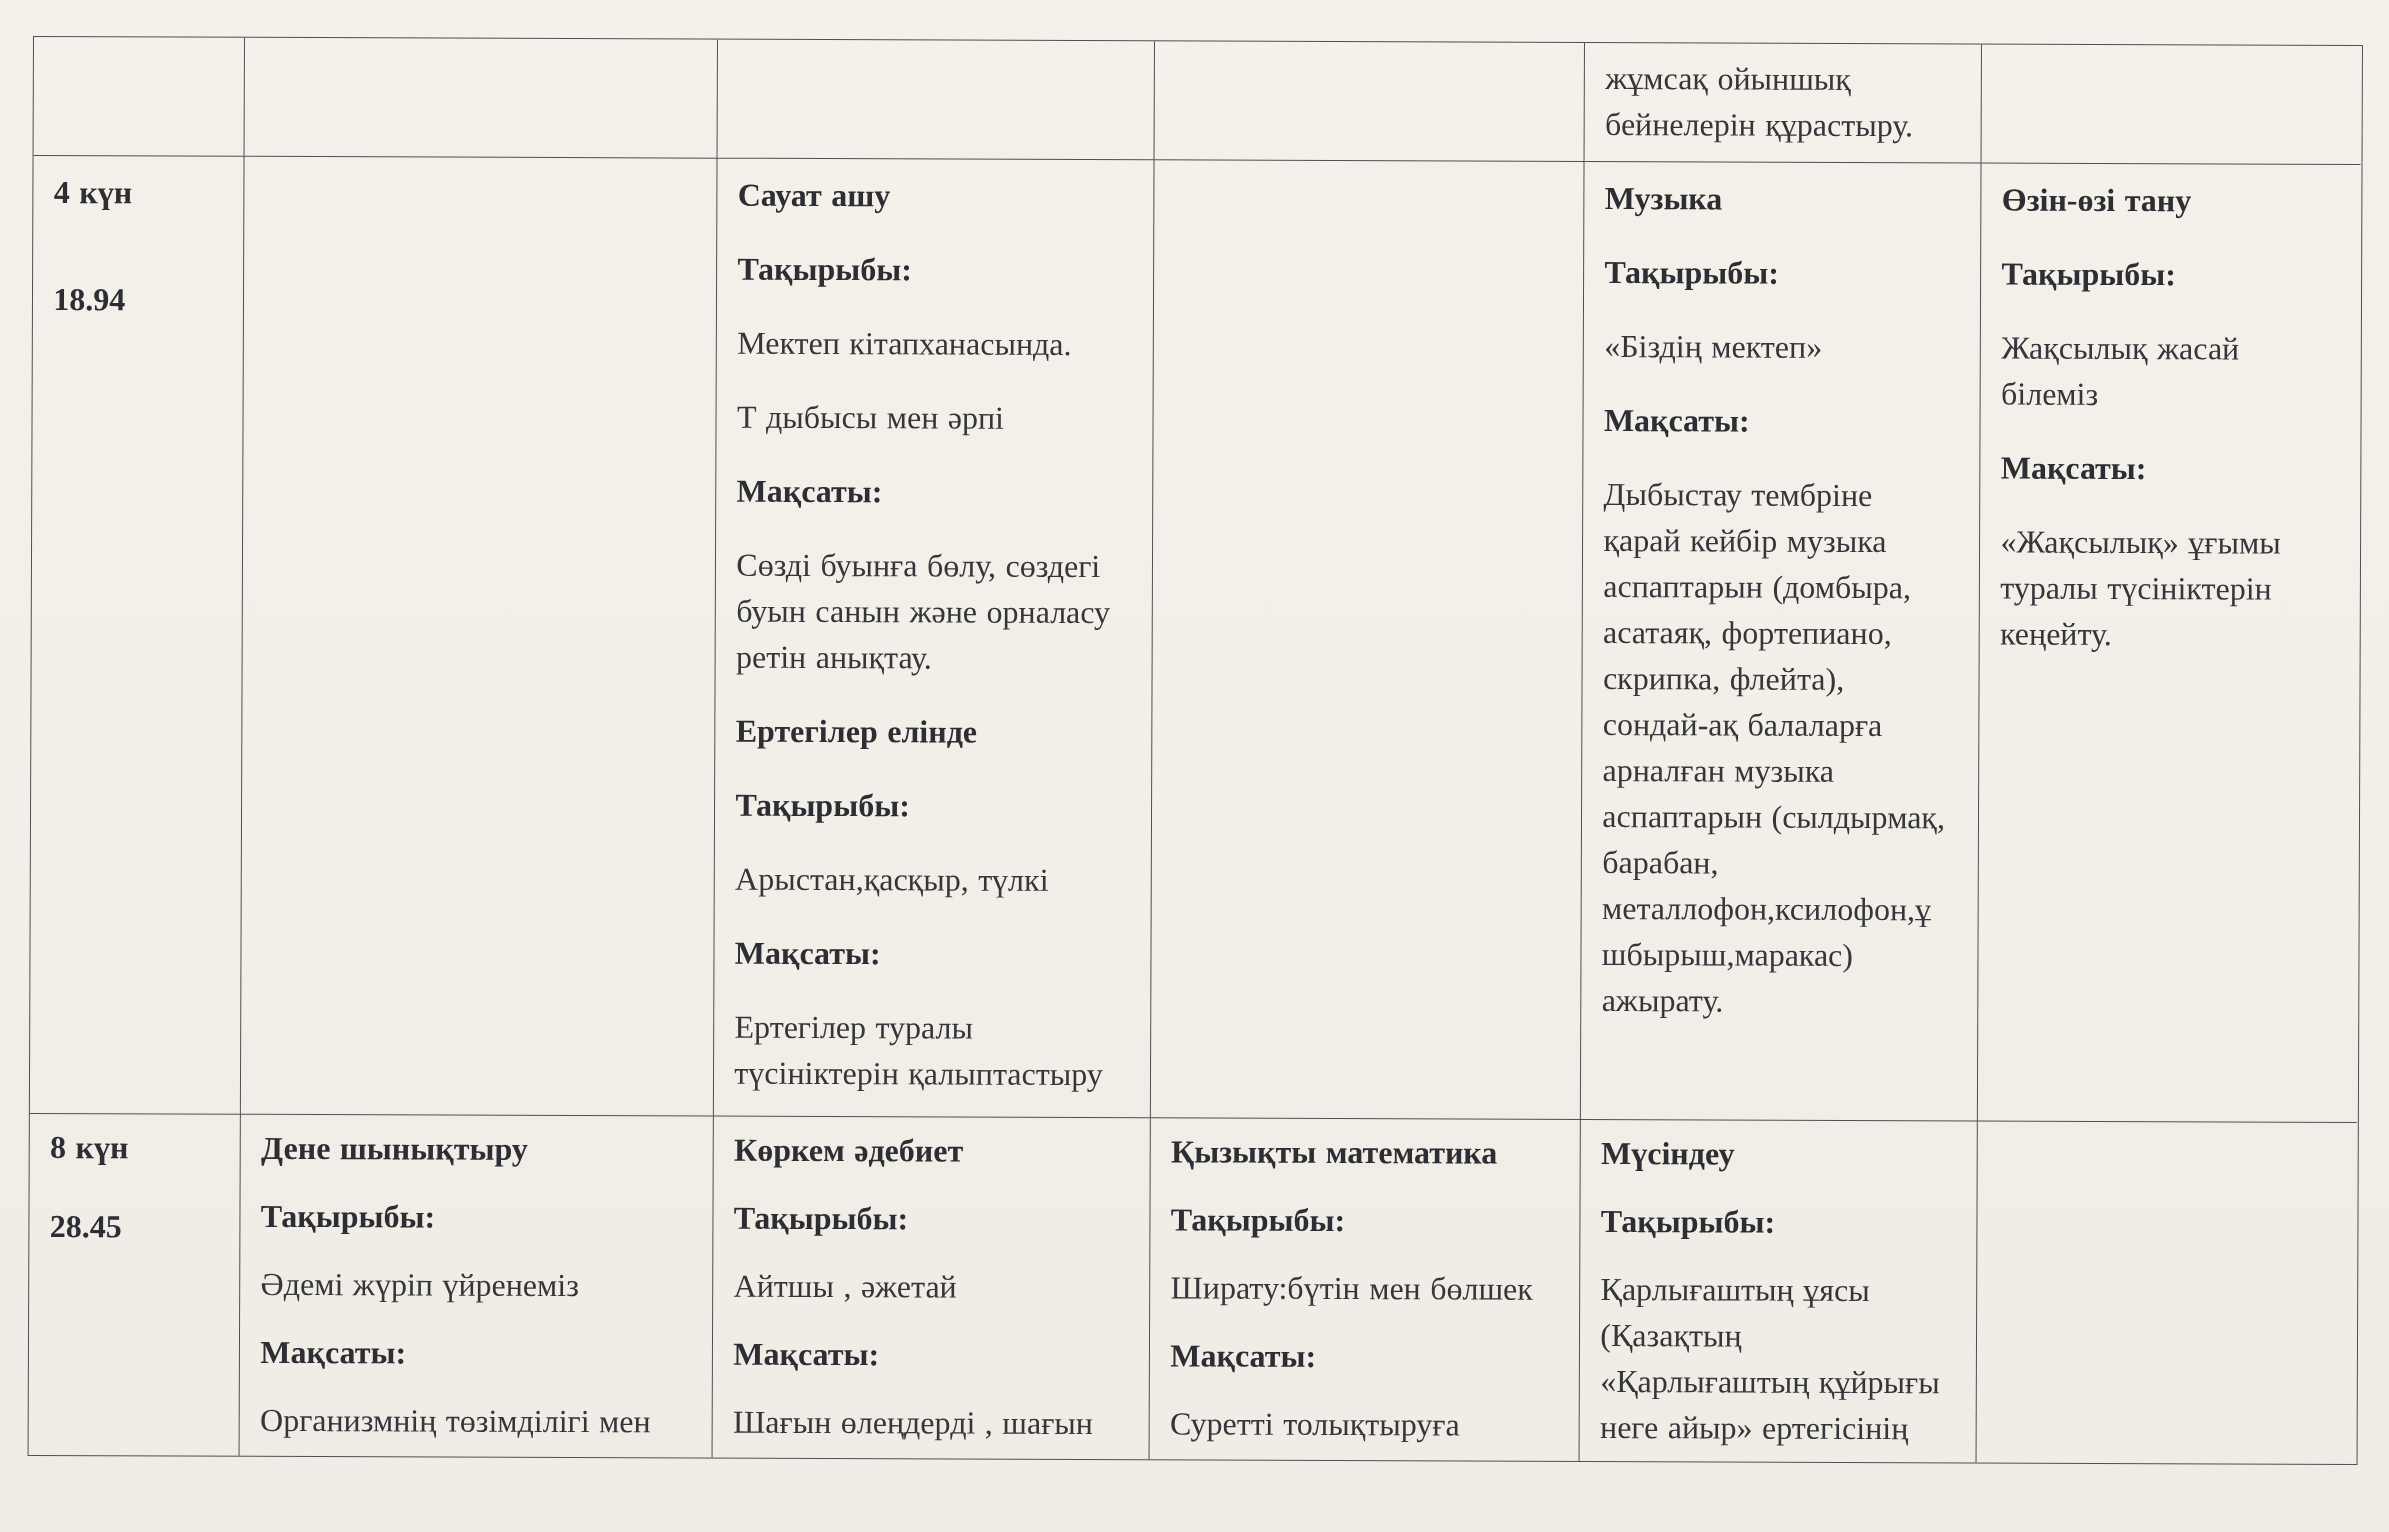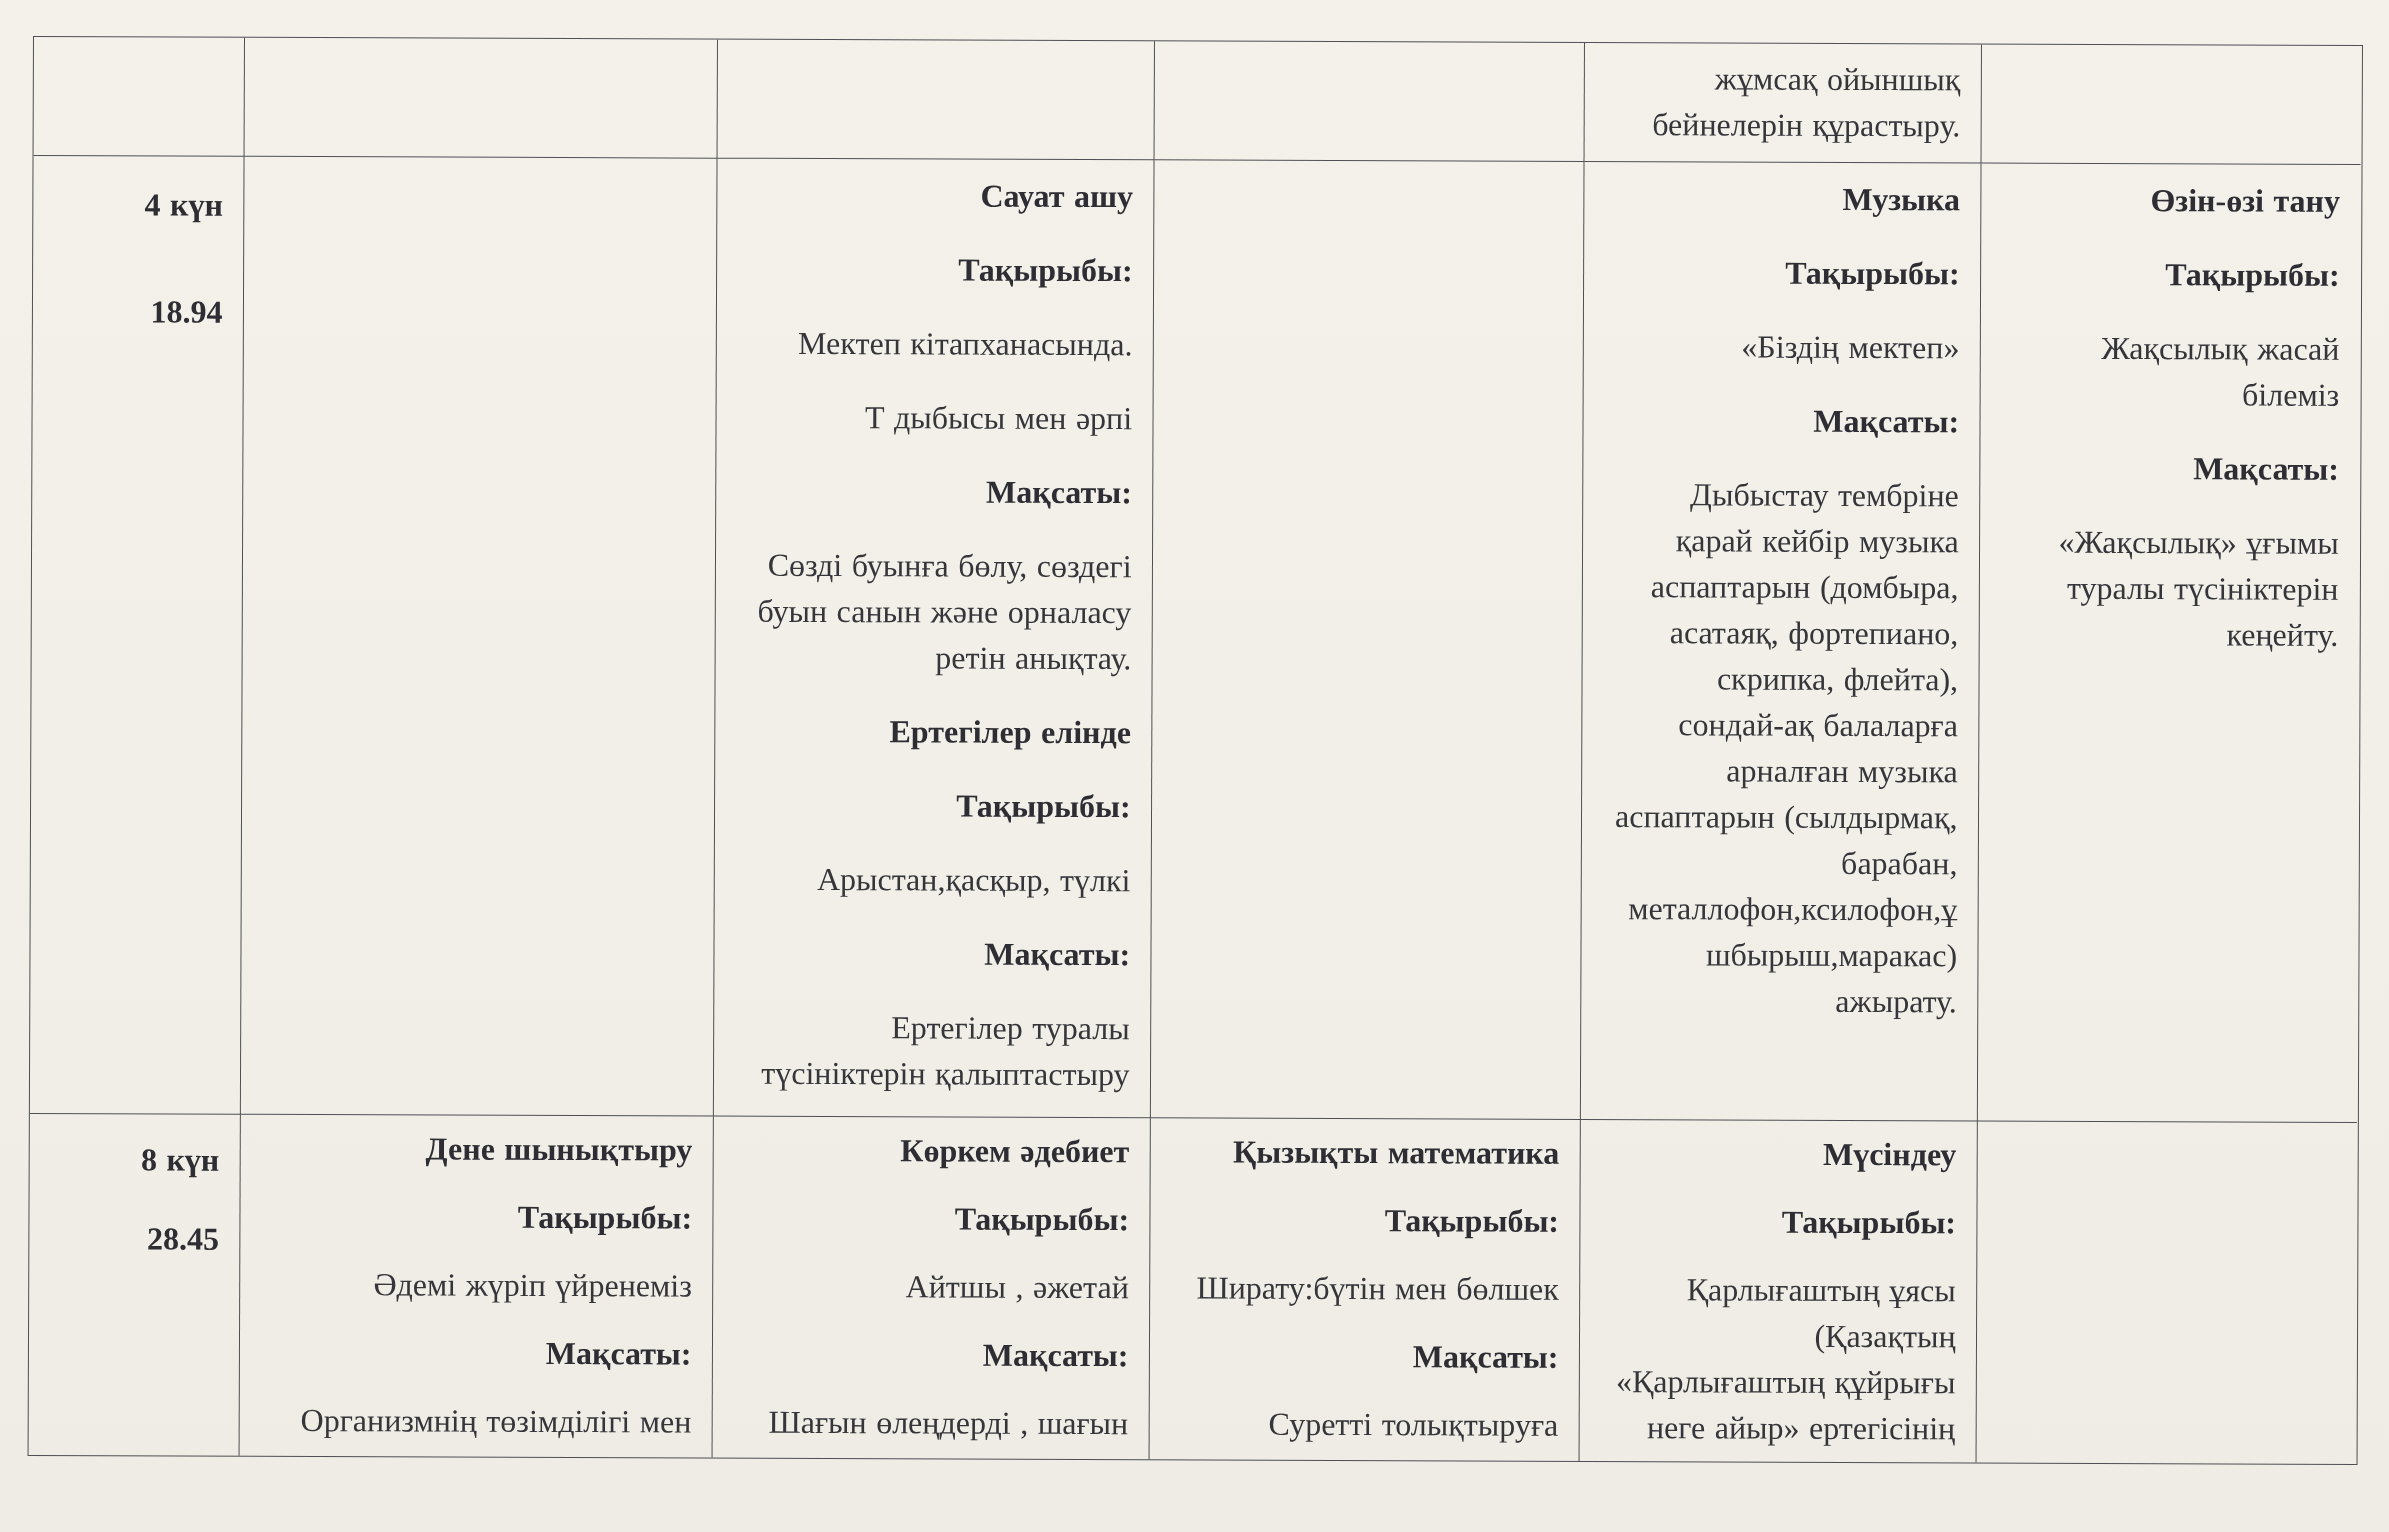--- a/index.html
+++ b/index.html
@@ -5,21 +5,20 @@
   html,body { margin:0; padding:0; }
   body {
     width:2389px; height:1533px; position:relative; overflow:hidden;
     background:#f1efe8;
     font-family:"Liberation Serif","DejaVu Serif",serif;
     color:#35353a;
   }
   .sheet {
     position:absolute; inset:0;
     background:linear-gradient(180deg,#f3f1ea 0%,#f1efe8 55%,#eeece4 100%);
-    text-align:right;
   }
   .ptable {
     position:absolute; left:33px; top:36px; width:2330px; height:1420px;
     box-sizing:border-box;
     display:grid;
     grid-template-columns:211px 473px 437px 430px 397px 379px;
     grid-template-rows:119px 958px 341px;
     border:1.5px solid #4f4f54;
     transform:rotate(0.22deg);
     transform-origin:0 0;
@@ -37,21 +36,21 @@
   .cell.r1 { padding-top:11.7px; }
   .cell.r3 { padding-top:10.2px; }
   p {
     margin:0 0 28px 0;
     font-size:32px;
     line-height:46px;
     word-spacing:1.5px;
   }
   .r1 p { margin-bottom:0; }
   .r3 p { margin-bottom:22px; }
-  .day p { margin-bottom:61px;margin-top:12px; }
+  .day p { margin-bottom:61px; }
   .r3.day p { margin-bottom:33px; }
   .b { font-weight:bold; color:#2d2d33; }
 </style>
 </head>
 <body>
 
 <div class="sheet">
   <div class="ptable">
 
     <div class="cell r1 c1"></div>

